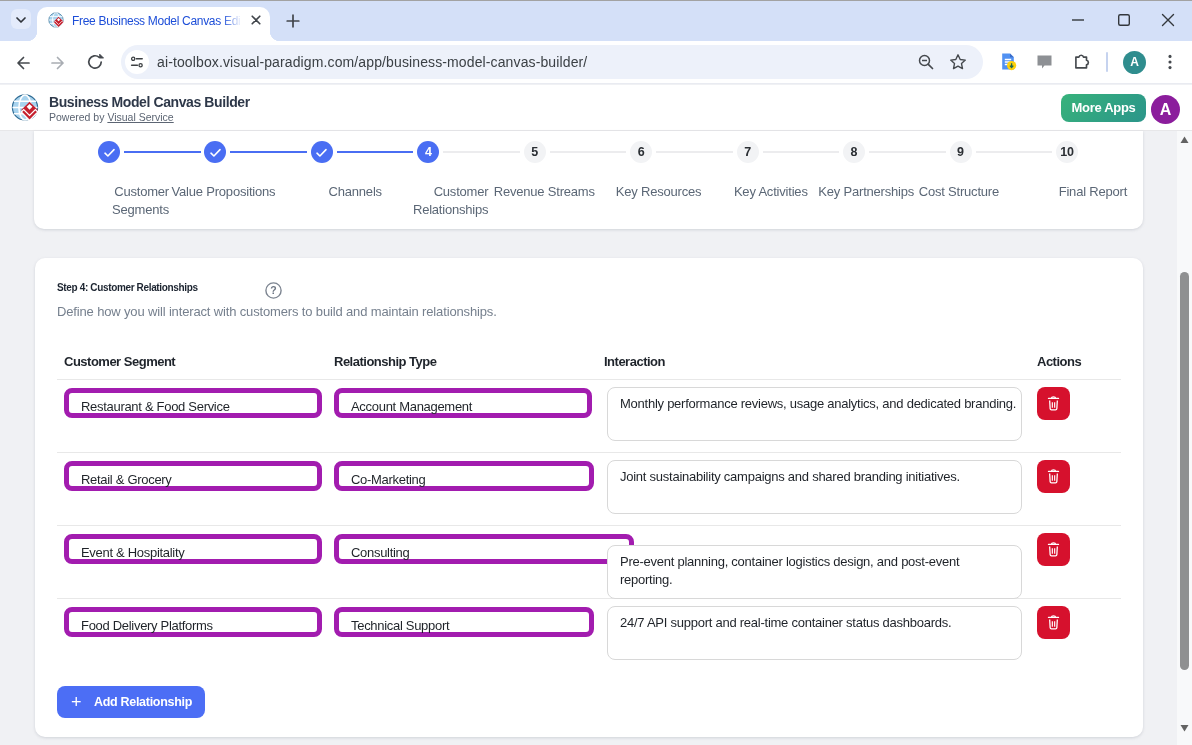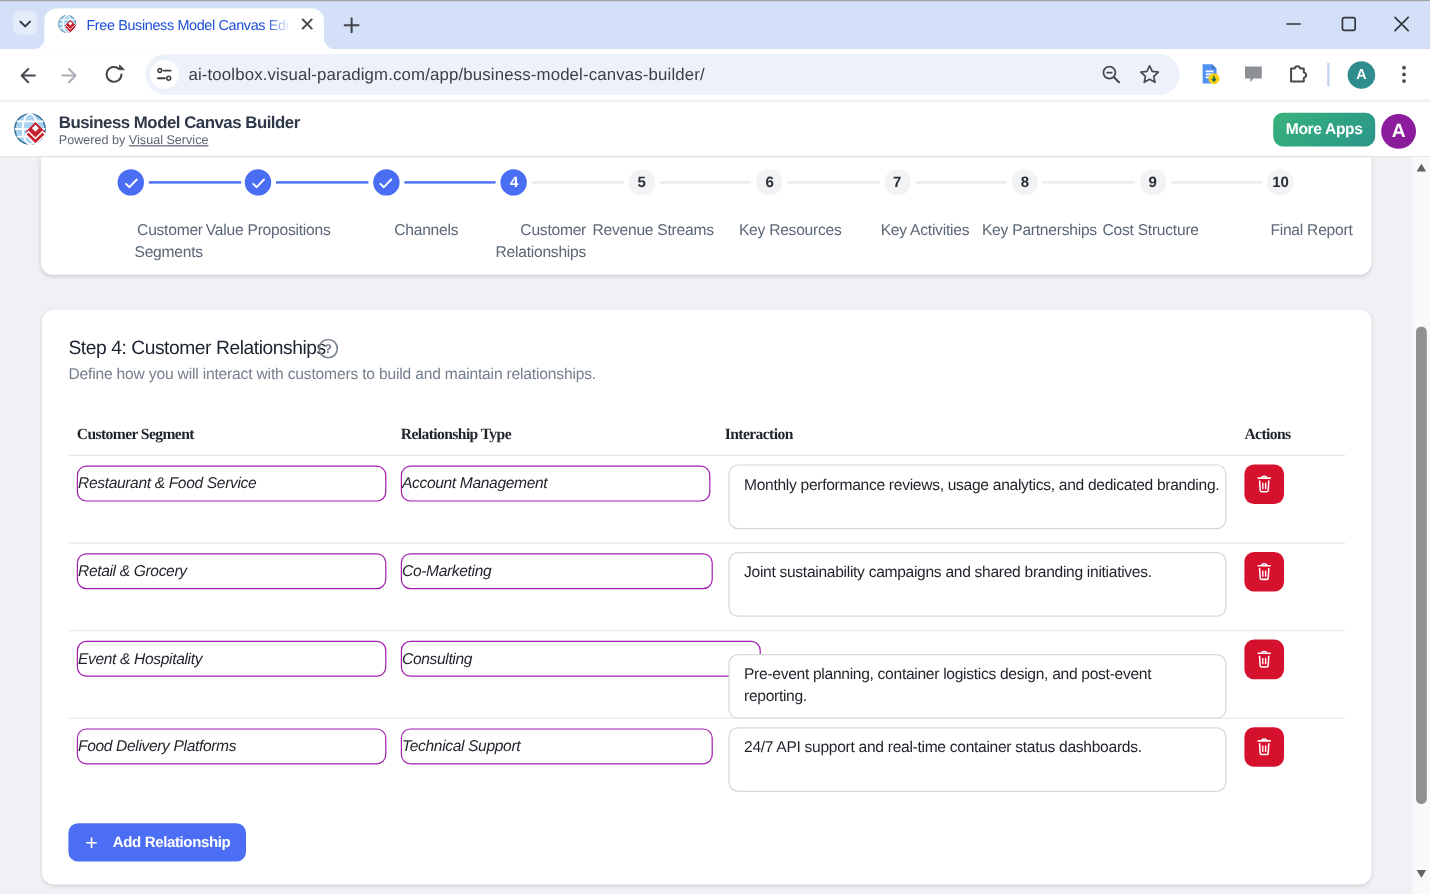--- a/index.html
+++ b/index.html
@@ -38,26 +38,26 @@
 .stepc.done { background:#4a6ef3; }
 .stepc.todo { background:#f2f3f5; color:#2a2e33; font-size:12.5px; font-weight:bold; text-align:center; line-height:22px; }
 .stepc.act { background:#4a6ef3; color:#fff; font-size:12.5px; font-weight:bold; text-align:center; line-height:22px; }
 .conn { position:absolute; top:151px; height:1.6px; }
 .conn.b { background:#4a6ef3; }
 .conn.g { background:#ececee; }
 .slabel { position:absolute; top:171px; width:120px; font-size:13px; letter-spacing:-0.2px; color:#5b6776; text-align:right; line-height:18px;margin-top:12px; }
 
 
 #maincard { left:35px; top:258px; width:1108px; height:479px; background:#fff; border-radius:10px; box-shadow:0 1px 3px rgba(150,155,165,0.35); }
-#steptitle { left:57px; top:282px; font-size:16px; font-weight:normal; letter-spacing:-0.35px; color:#1c2430; }
+#steptitle { left:57px; top:282px; font-size:10px; font-weight:bold; letter-spacing:-0.35px; color:#1c2430; }
 #helpicon { left:265px; top:282px; width:17px; height:17px; }
 #subtitle { left:57px; top:304px; font-size:13px; letter-spacing:-0.15px; color:#76808e; }
-.thead { position:absolute; top:353.5px; font-size:13px; font-weight:bold; letter-spacing:-0.5px; color:#1f242b;font-family:Liberation Serif, serif; }
+.thead { position:absolute; top:353.5px; font-size:13px; font-weight:bold; letter-spacing:-0.5px; color:#1f242b; }
 .divline { position:absolute; left:57px; width:1064px; height:1px; background:#e8e8e8; }
-.inp { position:absolute; height:30px; border:1px solid #a21caf; border-radius:8px; font-size:13px; letter-spacing:-0.3px; color:#1f2329; line-height:28px; background:#fff;font-style:italic; }
+.inp { position:absolute; height:30px; border:5px solid #a21caf; border-radius:8px; font-size:13px; letter-spacing:-0.3px; color:#1f2329; line-height:28px; padding-left:12px; background:#fff; }
 .ta { position:absolute; left:607px; width:415px; height:54px; border:1px solid #d8d8d8; border-radius:8px; font-size:13px; letter-spacing:-0.25px; color:#1f2329; line-height:18px; padding:7px 12px; background:#fff; white-space:nowrap; }
 .trash { position:absolute; left:1037px; width:33px; height:33px; background:#d6112d; border-radius:8px; }
 .trash svg { position:absolute; left:8px; top:8px; }
 #addbtn { left:57px; top:686px; width:148px; height:32px; background:#4c6ef5; border-radius:8px; color:#fff; }
 #addbtn .plus { position:absolute; left:14px; top:7px; width:18px; height:18px; font-size:18px; line-height:18px; font-weight:400; }
 #addbtn .txt { position:absolute; left:37px; top:0; height:32px; line-height:32px; font-size:12.5px; font-weight:bold; letter-spacing:-0.3px; }
 
 
 #sbtrack { left:1177px; top:131px; width:15px; height:614px; background:#f8f9fa; }
 #sbthumb { left:1180px; top:272px; width:9px; height:398px; border-radius:4.5px; background:#8f9091; }

